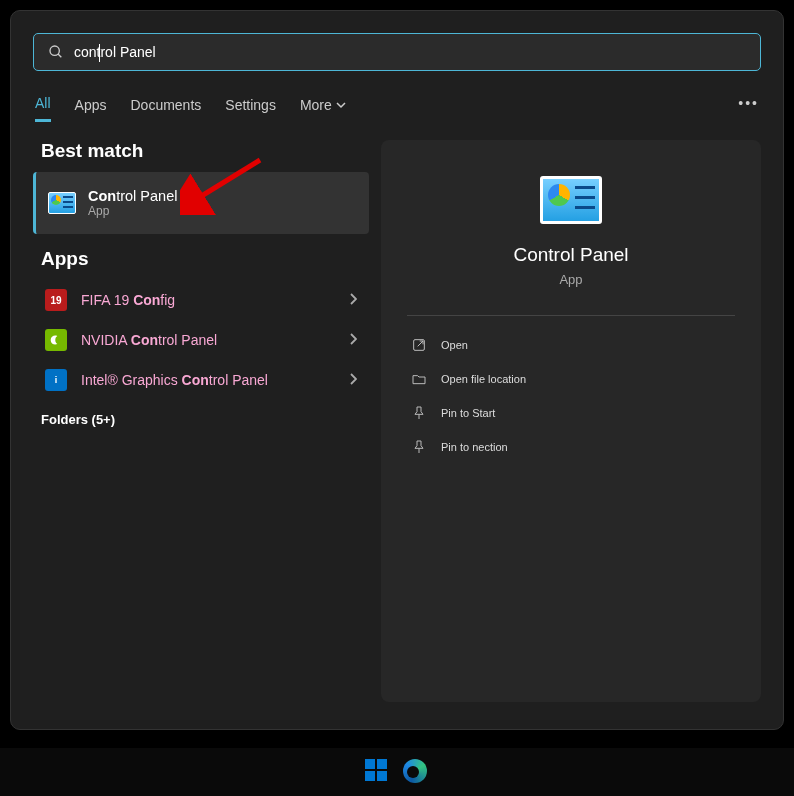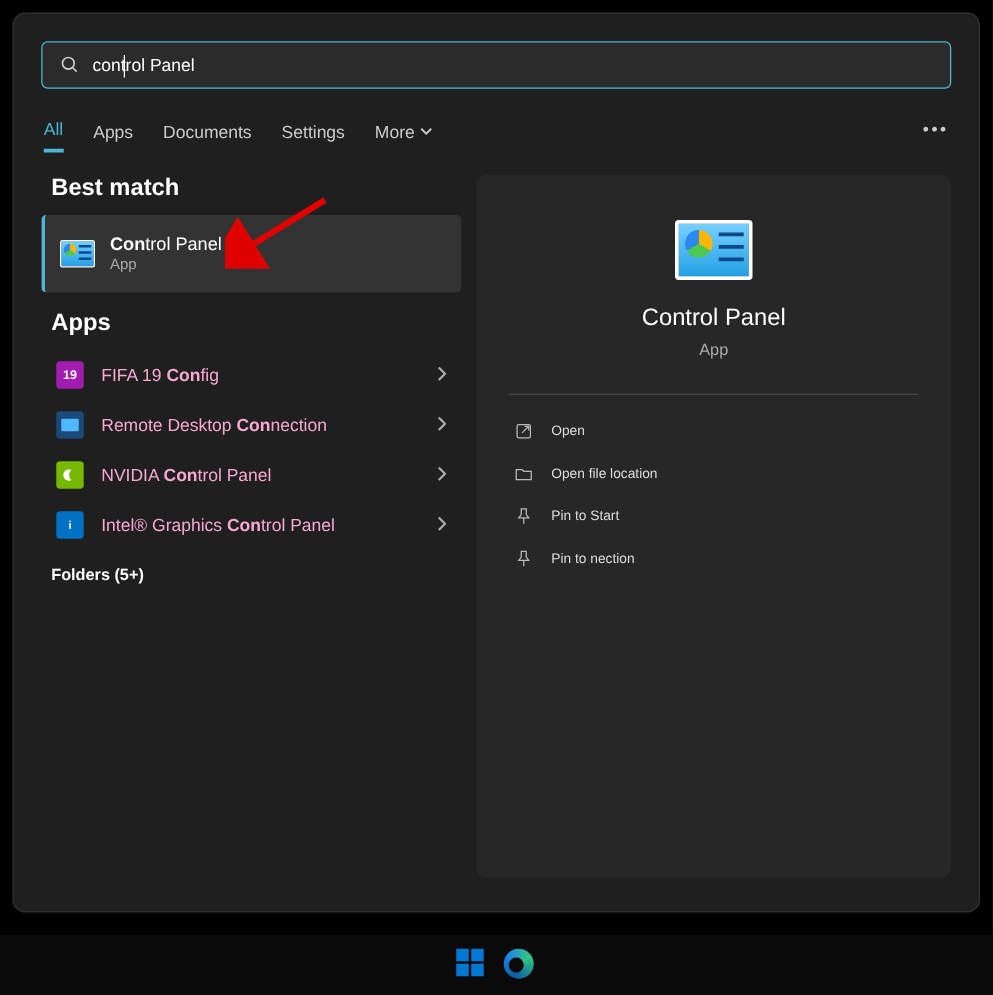--- a/index.html
+++ b/index.html
@@ -136,21 +136,21 @@
     .app-icon {
       width: 22px; height: 22px;
       border-radius: 3px;
       display: flex;
       align-items: center;
       justify-content: center;
       font-size: 10px;
       font-weight: bold;
       color: #fff;
     }
-    .icon-fifa { background: #a21caf; }
+    .icon-fifa { background: #b91c1c; }
     .icon-rdp { background: #1a4a7a; position: relative; }
     .icon-rdp::before { content: ''; position: absolute; width: 14px; height: 10px; background: #4fb8ff; border-radius: 1px; }
     .icon-nvidia { background: #76b900; }
     .icon-nvidia svg { width: 16px; height: 16px; }
     .icon-intel { background: #0071c5; font-size: 9px; }
     .app-label { flex: 1; font-size: 14px; color: #f9a8d4; }
     .chevron-right { color: #aaa; font-size: 12px; }
     .collapse-item {
       font-size: 13px;
       font-weight: 600;
@@ -278,27 +278,20 @@
           <div class="item-sub">App</div>
         </div>
       </div>
 
       <div class="section-hdr" style="margin-top:14px">Apps</div>
 
       <div id="apps-list">
           <div class="app-item">
             <div class="app-icon icon-fifa">19</div>
             <div class="app-label">FIFA 19 <b>Con</b>fig</div>
-            <div class="chevron-right"><svg width="8" height="12" viewBox="0 0 8 12">
-                <path d="M2 1 L7 6 L2 11" stroke="#aaa" stroke-width="1.8" fill="none"></path>
-              </svg></div>
-          </div>
-          <div class="app-item">
-            <div class="app-icon icon-rdp"></div>
-            <div class="app-label">Remote Desktop <b>Con</b>nection</div>
             <div class="chevron-right"><svg width="8" height="12" viewBox="0 0 8 12">
                 <path d="M2 1 L7 6 L2 11" stroke="#aaa" stroke-width="1.8" fill="none"></path>
               </svg></div>
           </div>
           <div class="app-item">
             <div class="app-icon icon-nvidia">
               <svg viewBox="0 0 24 24">
                 <path d="M4 12 C4 6 10 4 14 6 C10 8 10 16 14 18 C10 20 4 18 4 12 Z" fill="#fff"></path>
               </svg>
             </div>

